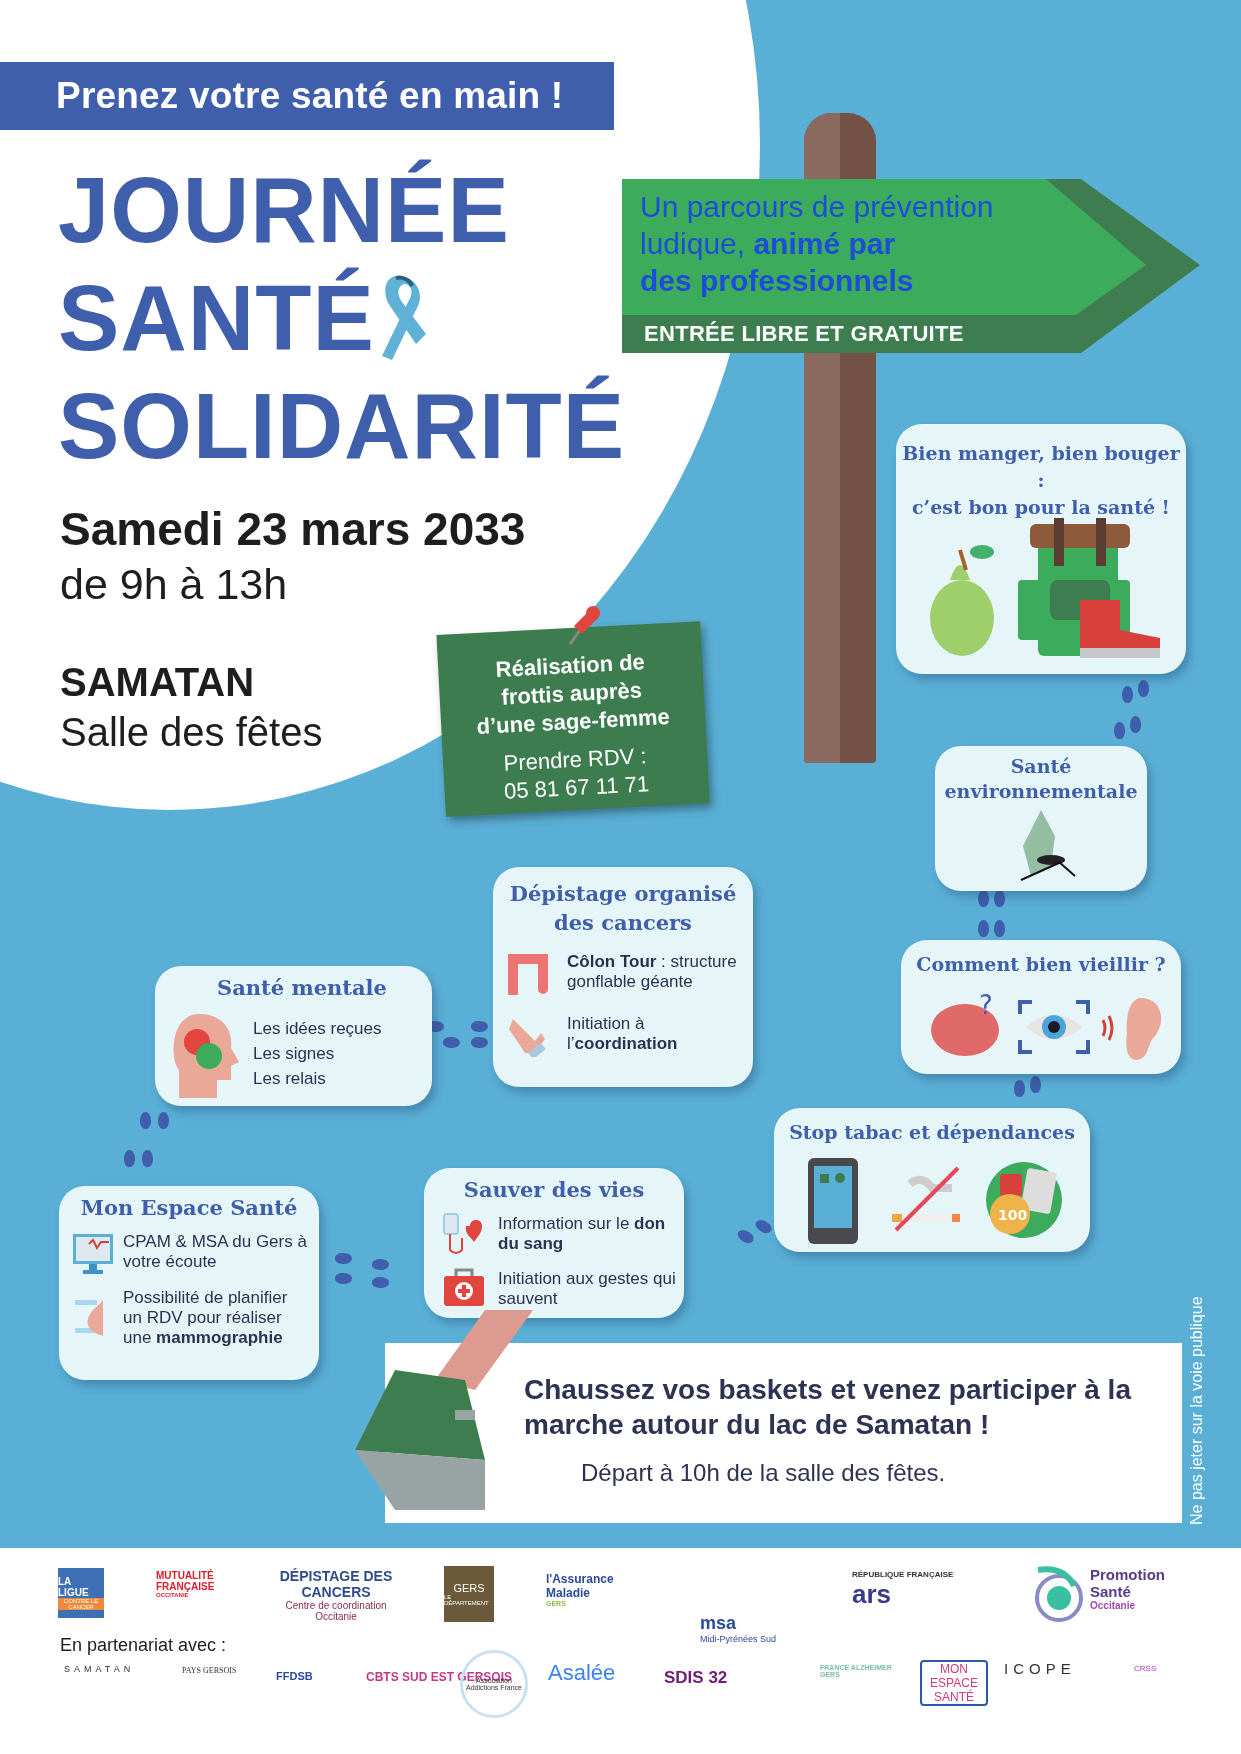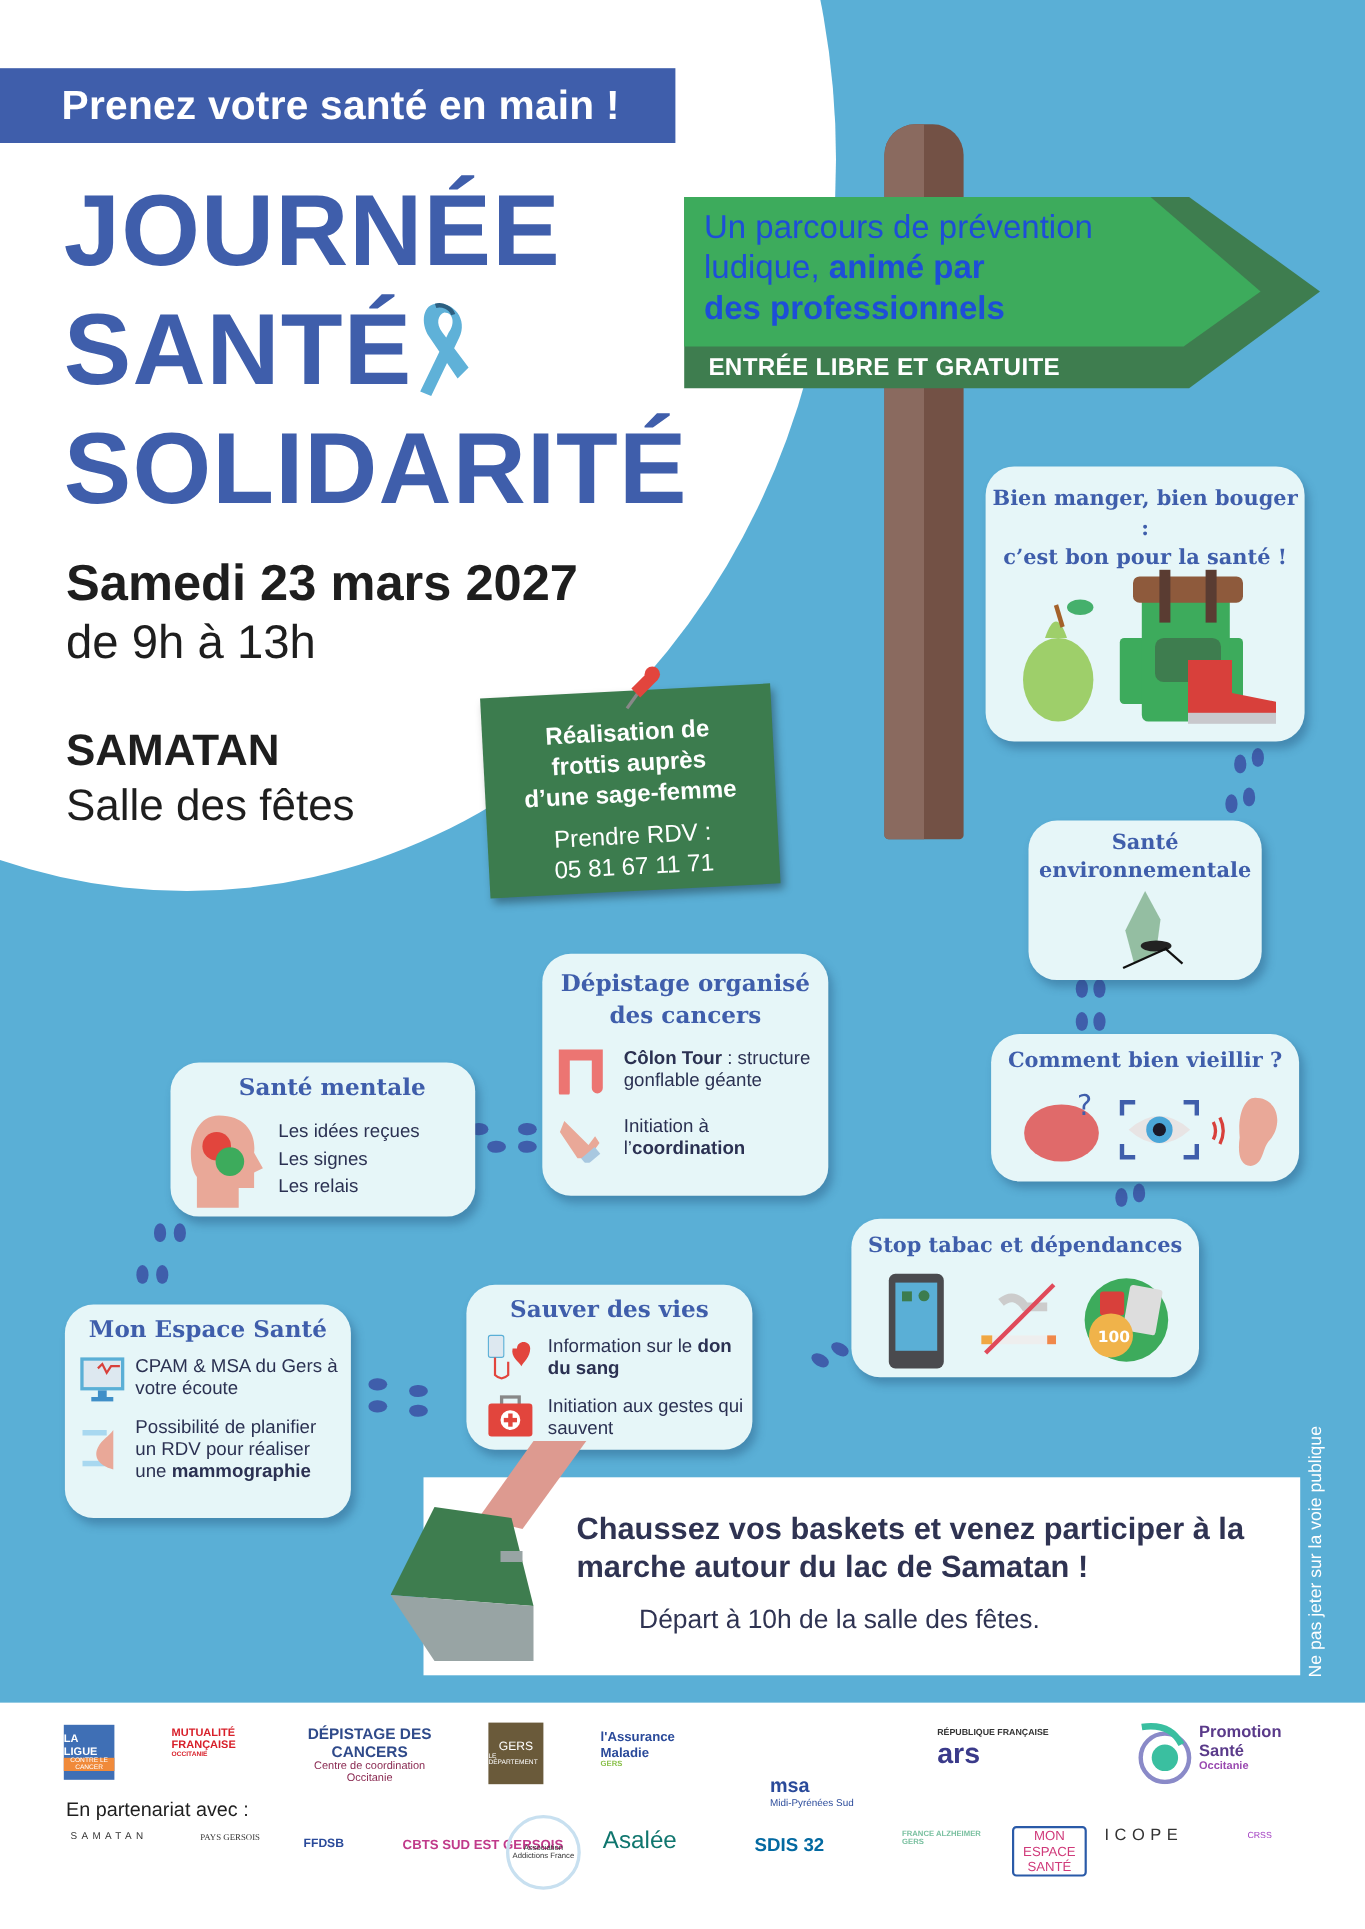--- a/index.html
+++ b/index.html
@@ -50,21 +50,21 @@
 <div class="tagline">Prenez votre santé en main !</div>
 
 <div class="title t1">JOURNÉE</div>
 <div class="title t2">SANTÉ</div>
 <div class="title t3">SOLIDARITÉ</div>
 <svg class="ribbon" width="60" height="90" viewBox="0 0 60 90">
   <path d="M22 4 C8 4 6 22 14 34 L40 72 L50 62 L26 30 C20 22 22 14 28 12 C36 12 38 22 32 30 L6 84 L16 88 L40 38 C50 22 40 4 22 4Z" fill="#5fb1d8"></path>
   <path d="M20 6 C26 4 34 8 36 14" stroke="#2c5f80" stroke-width="4" fill="none"></path>
 </svg>
 
-<div class="date">Samedi 23 mars 2027</div>
+<div class="date">Samedi 23 mars 2033</div>
 <div class="time">de 9h à 13h</div>
 <div class="city">SAMATAN</div>
 <div class="venue">Salle des fêtes</div>
 
 <div class="post"></div>
 <svg class="sign" width="590" height="182" viewBox="0 0 590 182">
   <path d="M6 4 H465 L584 90 L465 178 H6 Z" fill="#3e7d4f"></path>
   <path d="M6 4 H430 L530 90 L460 140 H6 Z" fill="#3dab5c"></path>
 </svg>
 <div class="sign-text">
@@ -333,24 +333,24 @@
   </div>
 <div class="logo" style="left:276px;top:1670px;font-size:11px;color:#2a4a9a;font-weight:bold;">
     <span>FFDSB</span>
   </div>
 <div class="logo" style="left:366px;top:1670px;font-size:12px;color:#c03a8a;font-weight:bold;">
     <span>CBTS SUD EST GERSOIS</span>
   </div>
 <div class="logo" style="left:460px;top:1650px;width:62px;height:62px;border-radius:50%;border:3px solid #c8e0f0;font-size:7px;text-align:center;align-items:center;">
     <span>Association Addictions France</span>
   </div>
-<div class="logo" style="left:548px;top:1660px;font-size:22px;color:#0f766e;">
+<div class="logo" style="left:548px;top:1660px;font-size:22px;color:#3b82f6;">
     <span>Asalée</span>
   </div>
-<div class="logo" style="left:686px;top:1668px;font-size:17px;color:#0369a1;font-weight:bold;">
+<div class="logo" style="left:664px;top:1668px;font-size:17px;color:#701a75;font-weight:bold;">
     <span>SDIS 32</span>
   </div>
 <div class="logo" style="left:820px;top:1664px;width:90px;font-size:7px;color:#7ac0a0;font-weight:bold;">
     <span>FRANCE ALZHEIMER GERS</span>
   </div>
 <div class="logo" style="left:920px;top:1660px;width:64px;font-size:12px;color:#d03a7a;border:2px solid #2a5aa8;border-radius:4px;text-align:center;">
     <span>MON ESPACE SANTÉ</span>
   </div>
 <div class="logo" style="left:1004px;top:1660px;font-size:15px;letter-spacing:5px;">
     <span>ICOPE</span>

